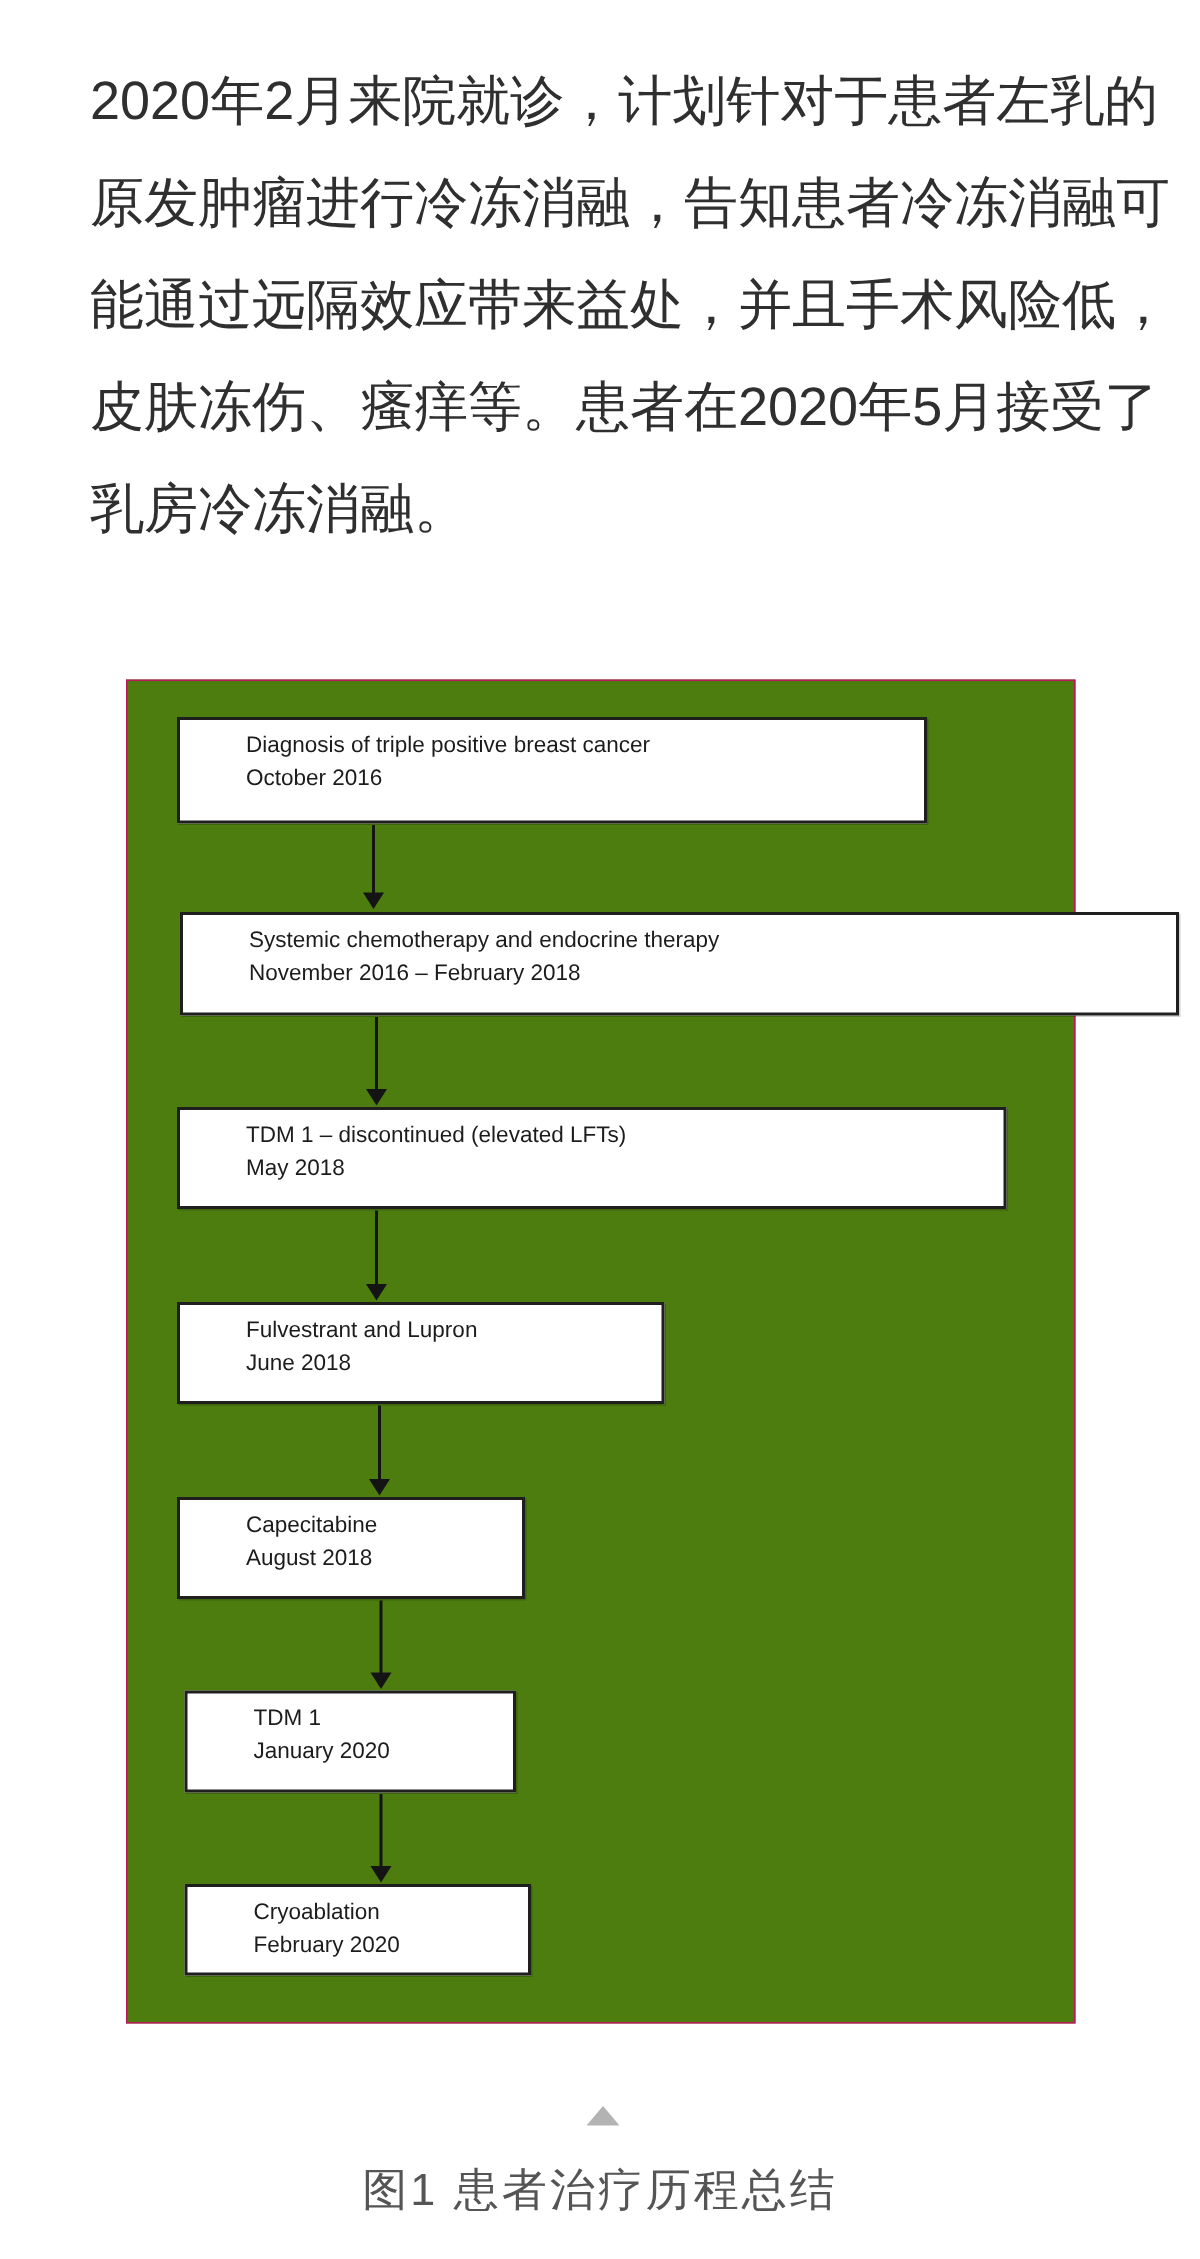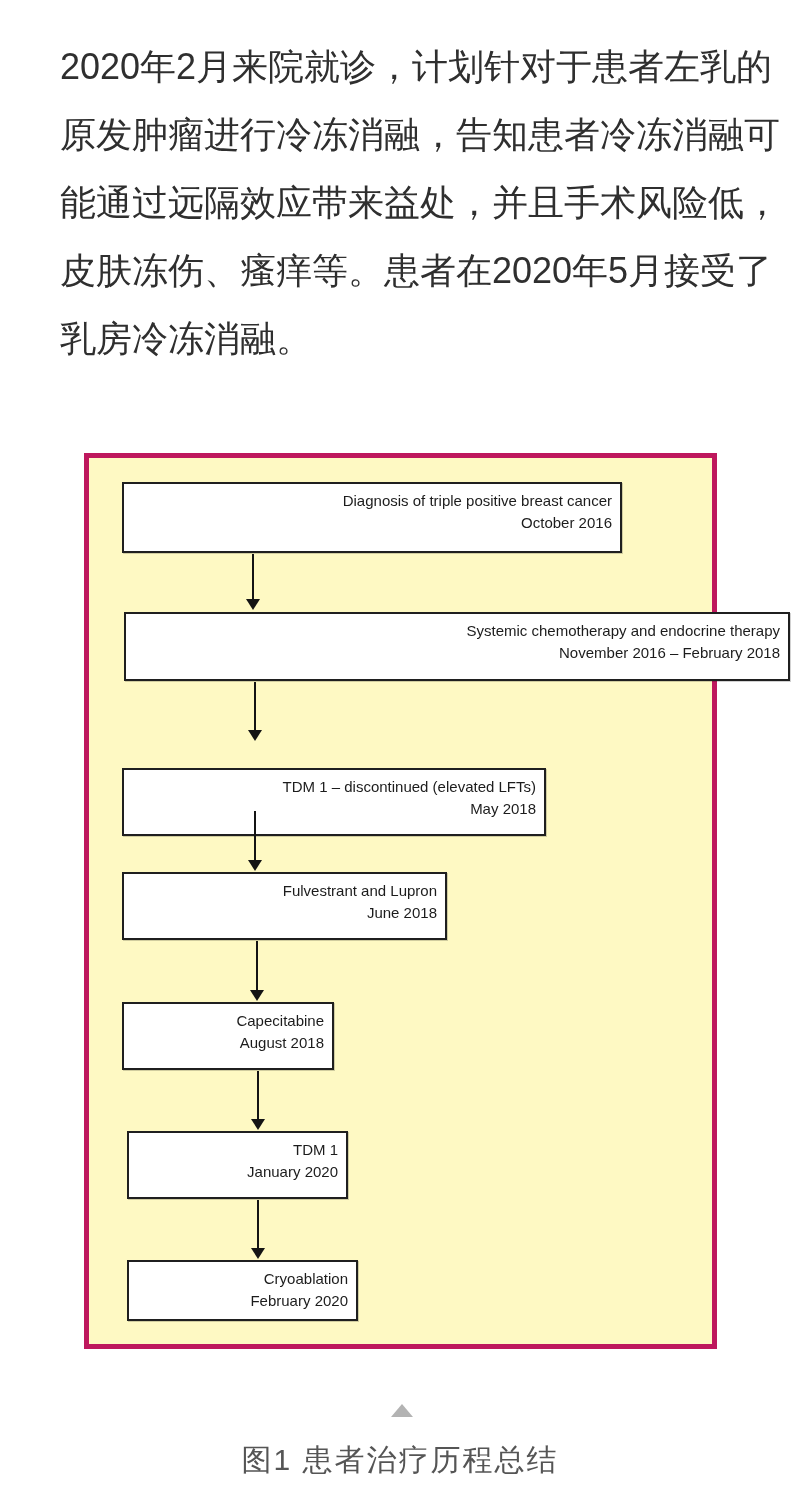--- a/index.html
+++ b/index.html
@@ -30,23 +30,22 @@
     text-align: center;
     text-align-last: left;
     white-space: normal;
   }
 
   
   .figure-panel {
     position: absolute;
     left: 84px; top: 453px;
     width: 633px; height: 896px;
-    border: 5px solid #be185d;
-    background: #fef9c3;
-    text-align: right;
+    border: 1px solid #be185d;
+    background: #4d7c0f;
   }
   .flow-box {
     position: absolute;
     border: 2px solid #1f1f1f;
     background: #ffffff;
     box-shadow: 1px 1px 0 rgba(0,0,0,0.18);
     padding: 6px 8px 0 44px;
     color: #1c1c1c;
     font-size: 15px;
     line-height: 22px;
@@ -107,33 +106,33 @@
     <span class="box-date">October 2016</span>
   </div>
   <div class="flow-arrow" style="left:157px; top:96px; height:56px;"></div>
 
   <div class="flow-box" style="left:35px; top:154px; width:666px; height:69px;">
     <span class="box-title">Systemic chemotherapy and endocrine therapy</span>
     <span class="box-date">November 2016 – February 2018</span>
   </div>
   <div class="flow-arrow" style="left:159px; top:224px; height:59px;"></div>
 
-  <div class="flow-box" style="left:33px; top:284px; width:424px; height:68px;margin-top:26px;">
+  <div class="flow-box" style="left:33px; top:284px; width:553px; height:68px;">
     <span class="box-title">TDM 1 – discontinued (elevated LFTs)</span>
     <span class="box-date">May 2018</span>
   </div>
   <div class="flow-arrow" style="left:159px; top:353px; height:60px;"></div>
 
   <div class="flow-box" style="left:33px; top:414px; width:325px; height:68px;">
     <span class="box-title">Fulvestrant and Lupron</span>
     <span class="box-date">June 2018</span>
   </div>
   <div class="flow-arrow" style="left:161px; top:483px; height:60px;"></div>
 
-  <div class="flow-box" style="left:33px; top:544px; width:212px; height:68px;">
+  <div class="flow-box" style="left:33px; top:544px; width:232px; height:68px;">
     <span class="box-title">Capecitabine</span>
     <span class="box-date">August 2018</span>
   </div>
   <div class="flow-arrow" style="left:162px; top:613px; height:59px;"></div>
 
   <div class="flow-box" style="left:38px; top:673px; width:221px; height:68px;">
     <span class="box-title">TDM 1</span>
     <span class="box-date">January 2020</span>
   </div>
   <div class="flow-arrow" style="left:162px; top:742px; height:59px;"></div>

